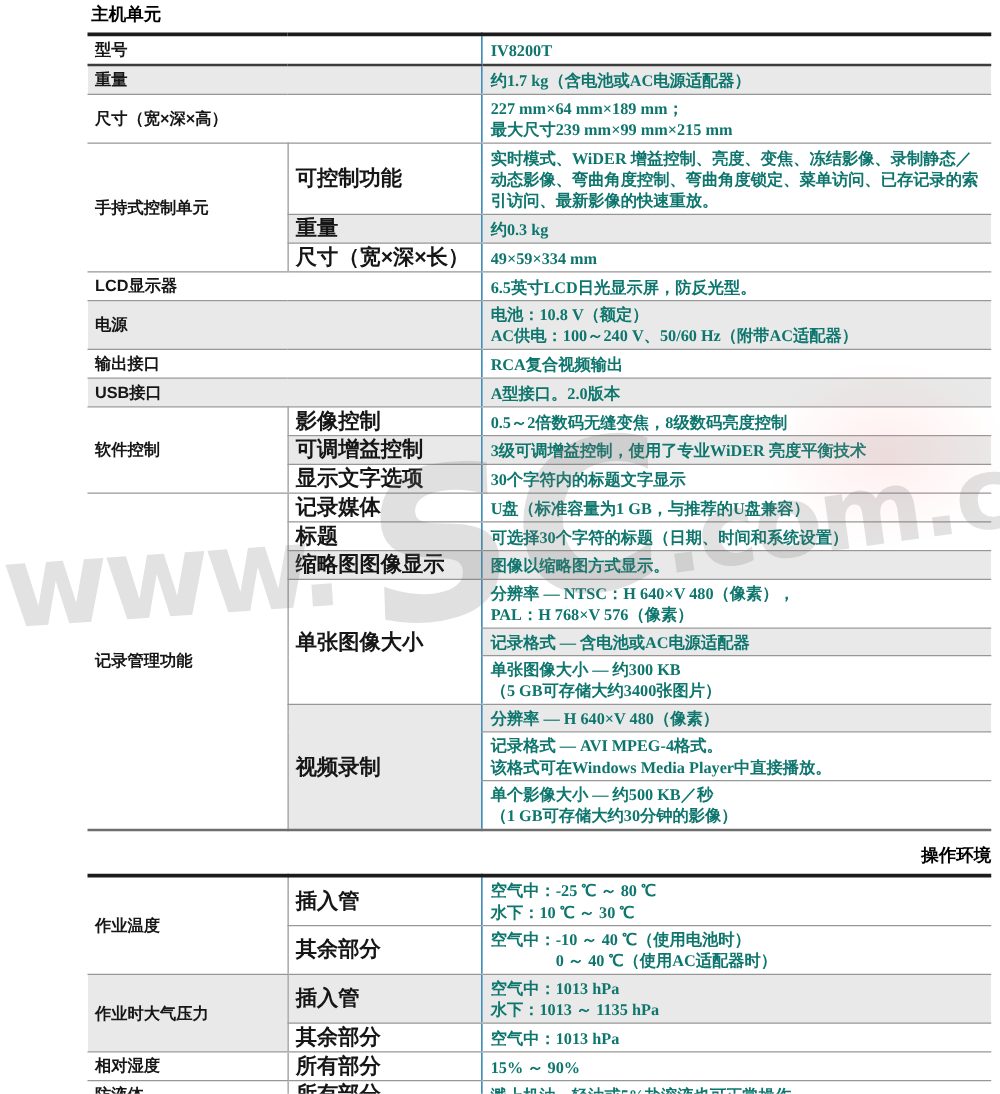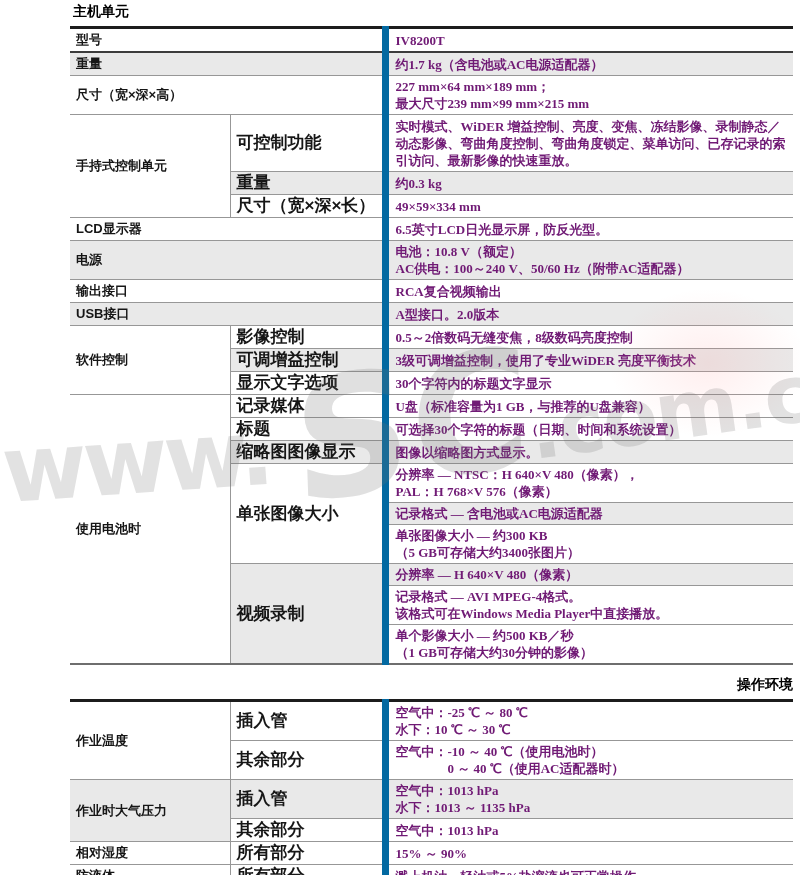--- a/index.html
+++ b/index.html
@@ -11,23 +11,23 @@
   .section-title.second{margin-top:11px;text-align:right;}
   table.spec{border-collapse:collapse;width:723px;table-layout:fixed;
        border-top:3px solid #1c1c1c;border-bottom:2px solid #6e6e6e;}
   table.spec td{border-top:1px solid #979797;border-bottom:1px solid #979797;
        vertical-align:middle;overflow:hidden;}
   tr.model-row td{border-bottom:2px solid #3c3c3c;}
   td.lbl{font-family:"Liberation Sans",sans-serif;font-weight:bold;color:#161616;
        font-size:13px;padding:3px 4px 3px 6px;line-height:16px;}
   td.sub{font-family:"Liberation Sans",sans-serif;font-weight:bold;color:#161616;
        font-size:17px;padding:3px 4px 3px 6px;line-height:16px;border-left:1px solid #979797;}
-  td.val{font-family:"Liberation Serif",serif;font-weight:bold;color:#701a75;
+  td.val{font-family:"Liberation Serif",serif;font-weight:bold;color:#0f766e;
        font-size:13px;padding:2px 4px 2px 7px;line-height:17px;white-space:pre-wrap;
-       border-left:7px solid #0369a1;}
+       border-left:1px solid #0369a1;}
   tr.shade td{background:#e9e9e9;}
   tr.h18 td{height:13px;} tr.h22 td{height:16px;} tr.h36 td{height:32px;} tr.h54 td{height:50px;}
   
   .wm{position:absolute;pointer-events:none;color:rgba(110,110,110,0.20);
       font-family:"DejaVu Sans",sans-serif;font-weight:bold;white-space:nowrap;z-index:5;}
   .wm-left{left:2px;top:408px;font-size:92px;transform:rotate(-4deg);letter-spacing:-4px;}
   .wm-mid{left:292px;top:330px;font-size:165px;transform:rotate(-10deg) skewX(-8deg);
       color:rgba(115,115,115,0.22);}
   .wm-right{left:528px;top:362px;font-size:80px;transform:rotate(-8deg);letter-spacing:-2px;}
   .stain{position:absolute;left:608px;top:288px;width:200px;height:150px;z-index:4;
@@ -98,21 +98,21 @@
     </tr>
     <tr class="shade h18">
       <td class="sub">可调增益控制</td>
       <td class="val">3级可调增益控制，使用了专业WiDER 亮度平衡技术</td>
     </tr>
     <tr class="h18">
       <td class="sub">显示文字选项</td>
       <td class="val">30个字符内的标题文字显示</td>
     </tr>
     <tr class="h18">
-      <td class="lbl" rowspan="9">使用电池时</td>
+      <td class="lbl" rowspan="9">记录管理功能</td>
       <td class="sub">记录媒体</td>
       <td class="val">U盘（标准容量为1 GB，与推荐的U盘兼容）</td>
     </tr>
     <tr class="h18">
       <td class="sub">标题</td>
       <td class="val">可选择30个字符的标题（日期、时间和系统设置）</td>
     </tr>
     <tr class="shade h18">
       <td class="sub">缩略图图像显示</td>
       <td class="val">图像以缩略图方式显示。</td>

